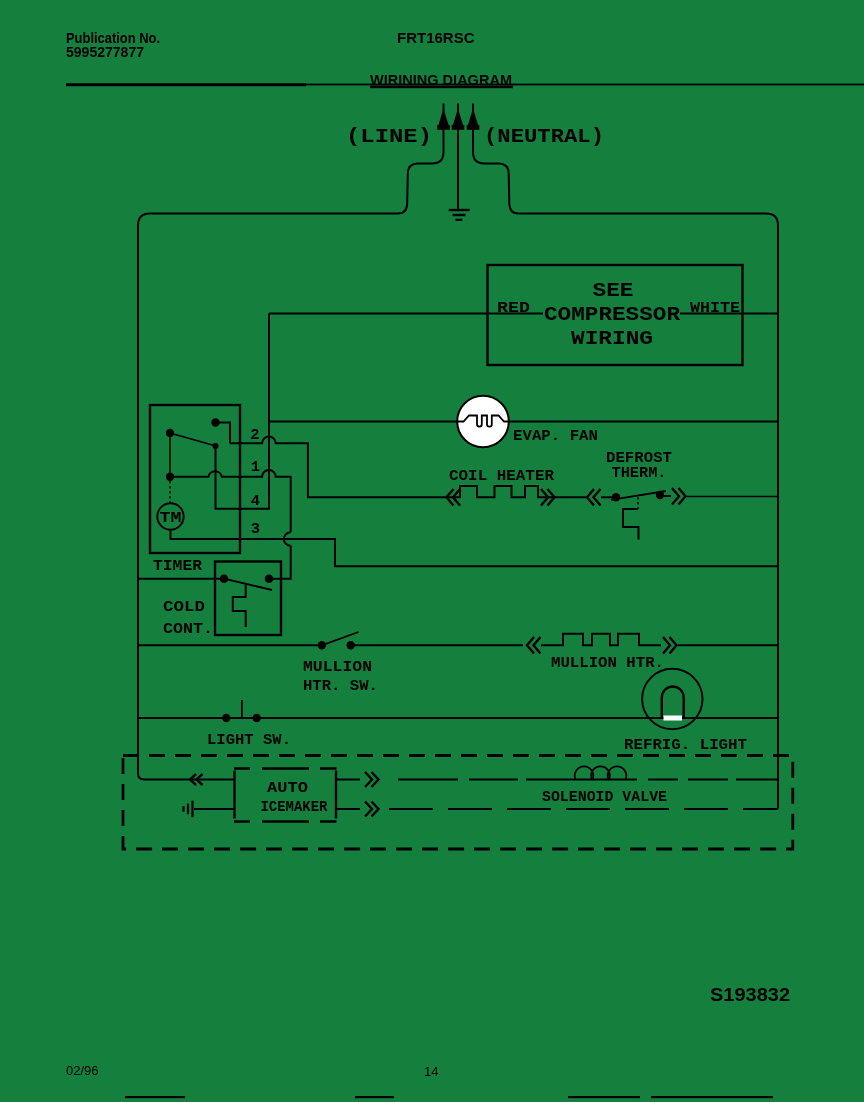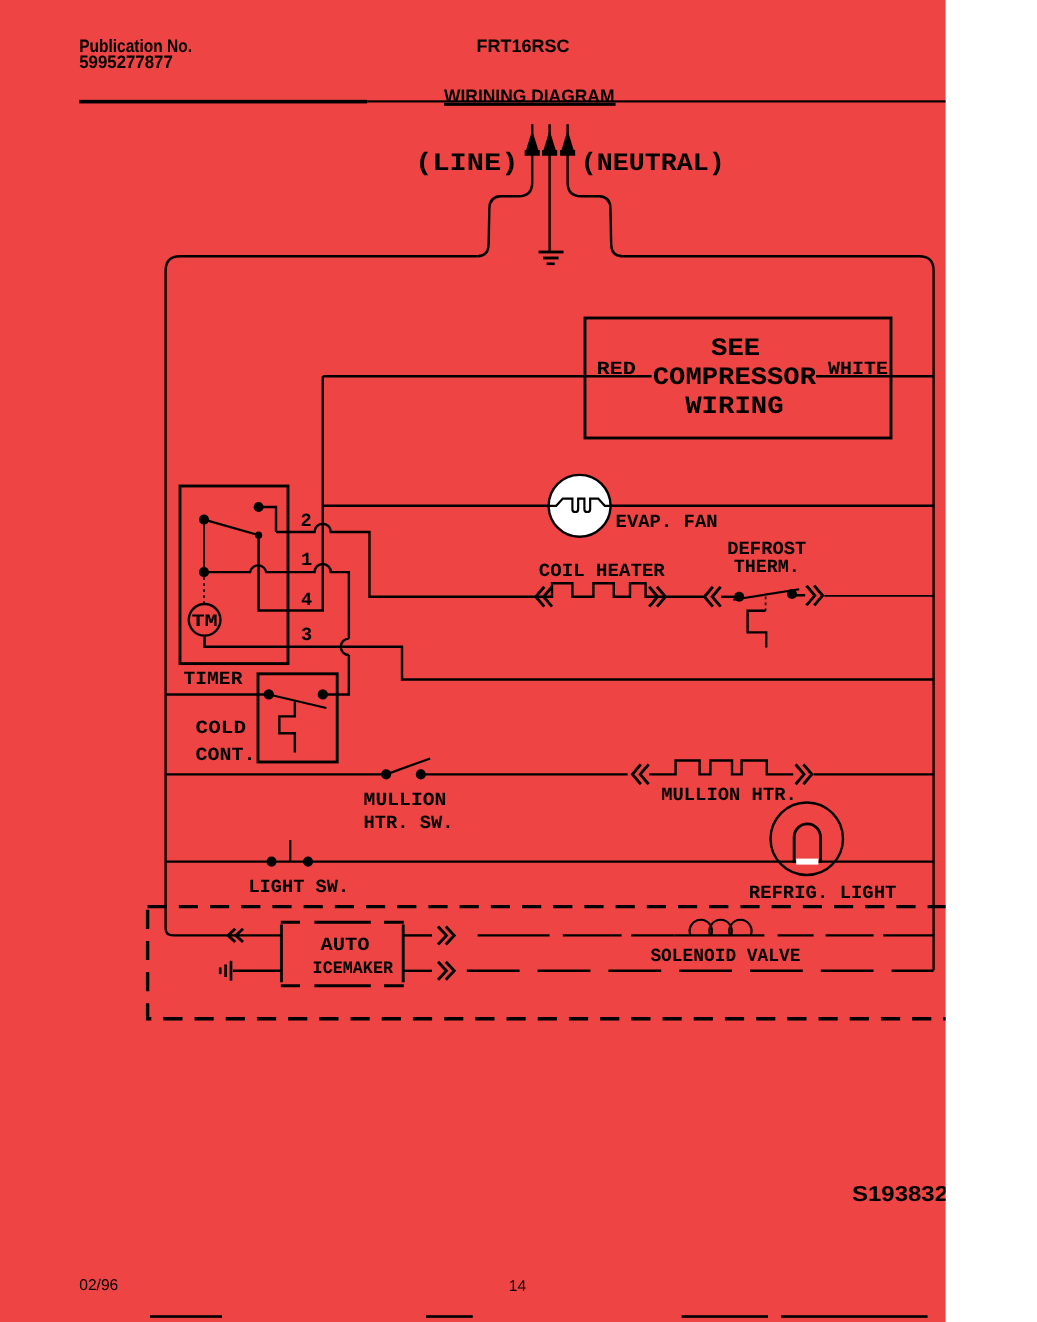--- a/index.html
+++ b/index.html
@@ -1,16 +1,16 @@
 <!DOCTYPE html>
 <html><head>
 <meta charset="utf-8">
 <style>
   html,body{margin:0;padding:0;background:#fff;}
-  .page{position:relative;width:788px;height:1102px;background:#ef4444;overflow:hidden;}
+  .page{position:relative;width:864px;height:1102px;background:#15803d;overflow:hidden;}
   svg{position:absolute;left:0;top:0;}
   text{fill:#000;}
   .sans{font-family:"Liberation Sans",sans-serif;font-weight:bold;}
   .m15{font-family:"Liberation Mono",monospace;font-weight:bold;font-size:15.5px;}
   .m21{font-family:"Liberation Mono",monospace;font-weight:bold;font-size:21px;}
   .m14{font-family:"Liberation Mono",monospace;font-weight:bold;font-size:14.5px;}
 </style>
 </head>
 <body>
 <div class="page">

